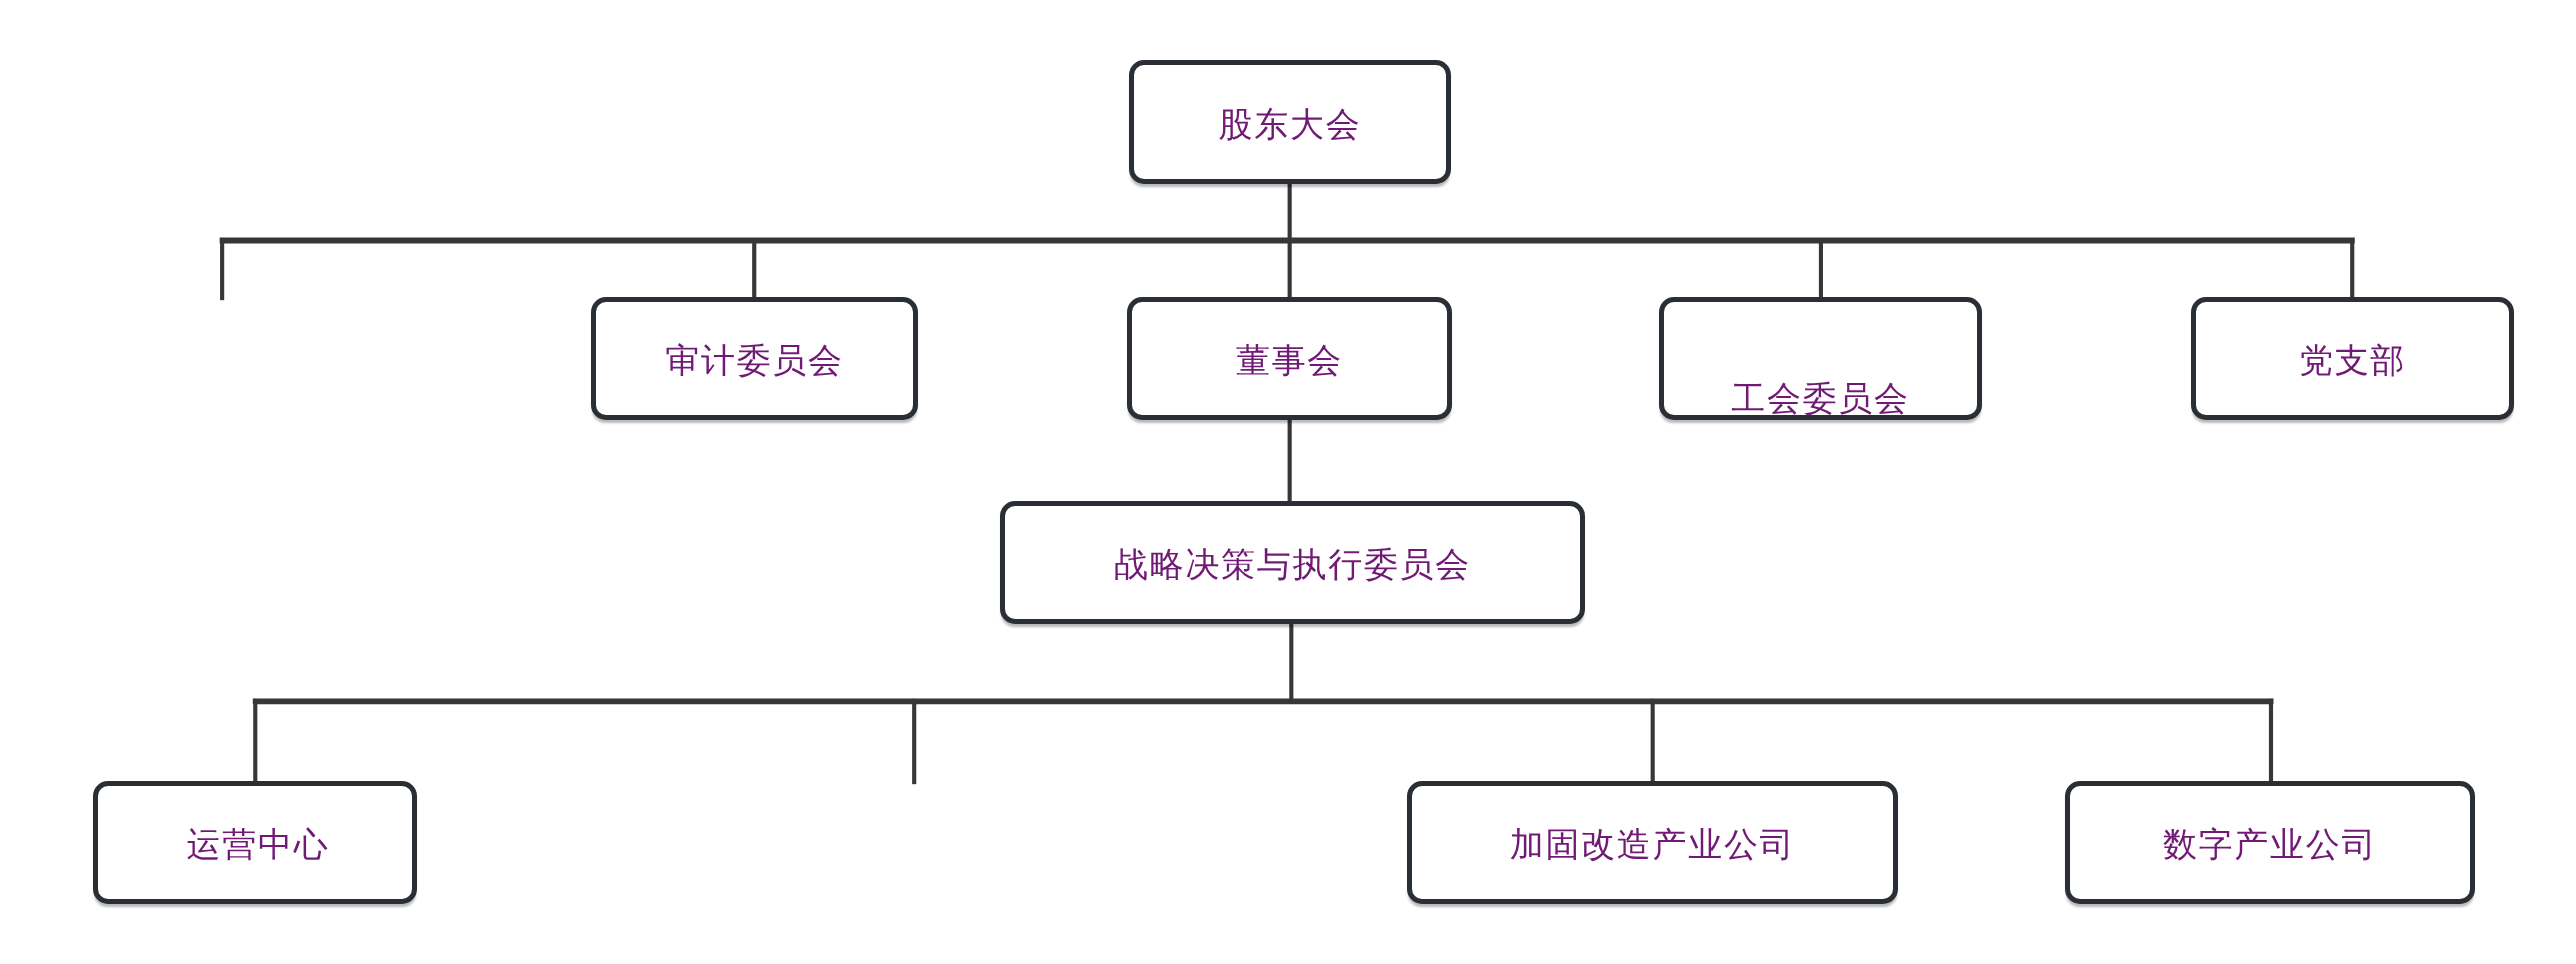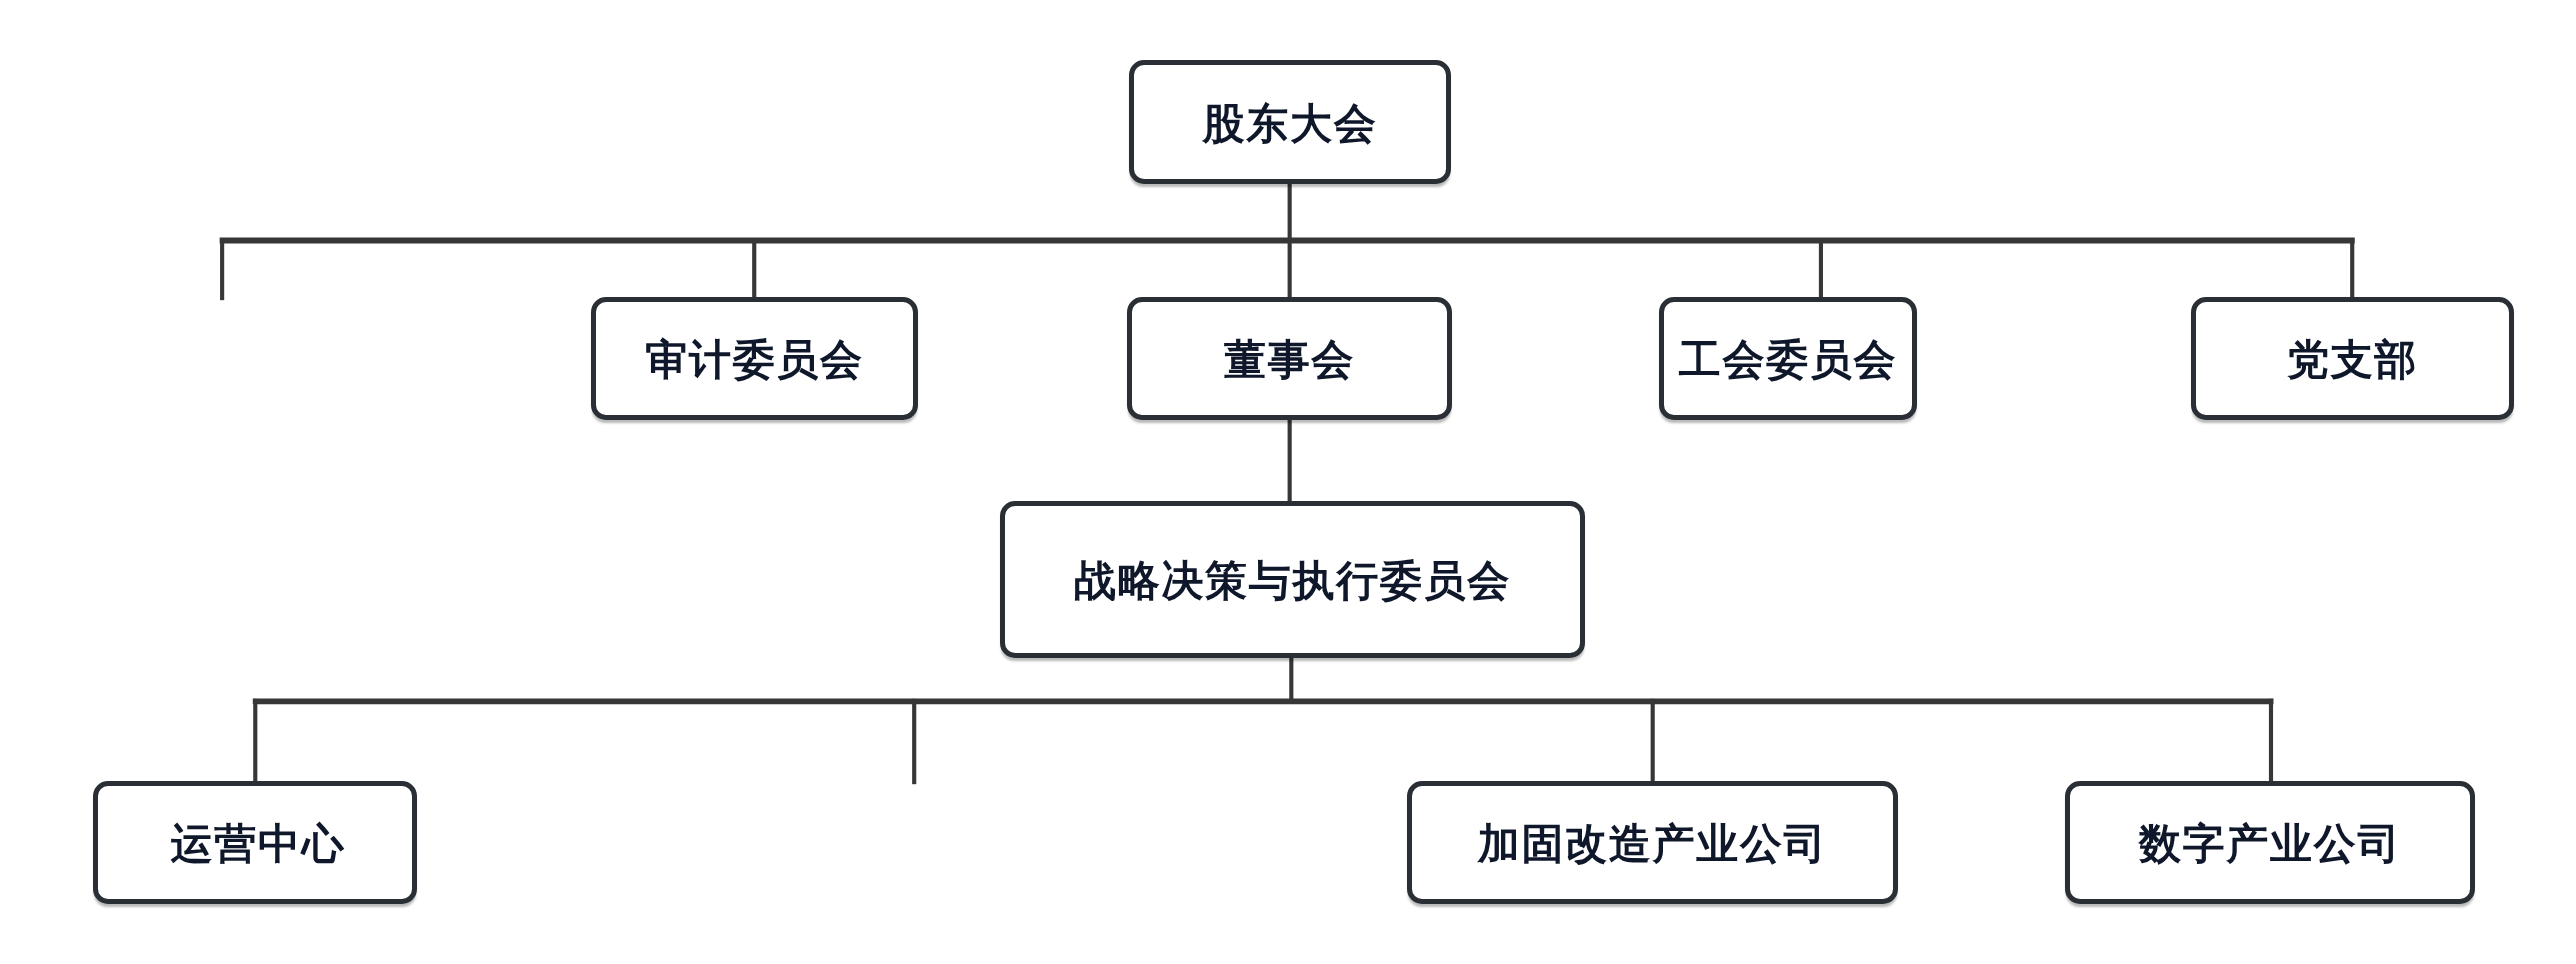--- a/index.html
+++ b/index.html
@@ -29,36 +29,36 @@
     background: #ffffff;
     border: 5px solid #2a2f36;
     border-radius: 15px;
     display: flex;
     align-items: center;
     justify-content: center;
     z-index: 2;
     box-shadow: 0 4.1px 2.5px -1.7px rgba(0,0,0,0.28);
   }
   .node-label {
-    font-size: 42px;
-    font-weight: 700;
-    color: #0f172a;
+    font-size: 34px;
+    font-weight: 400;
+    color: #701a75;
     letter-spacing: 1.7px;
     white-space: nowrap;
     line-height: 1;
     padding-top: 3.3px;
   }
   
   .n-gudong     { left: 1129px; top:  60px; width: 322px; height: 124px; }
   .n-jianshihui { left:   61px; top: 297px; width: 323px; height: 123px; }
   .n-shenji     { left:  591px; top: 297px; width: 327px; height: 123px; }
   .n-dongshihui { left: 1127px; top: 297px; width: 325px; height: 123px; }
-  .n-gonghui    { left: 1659px; top: 297px; width: 258px; height: 123px; }
+  .n-gonghui    { left: 1659px; top: 297px; width: 323px; height: 123px; align-items: flex-end; }
   .n-dangzhibu  { left: 2191px; top: 297px; width: 323px; height: 123px; }
-  .n-zhanlue    { left: 1000px; top: 501px; width: 585px; height: 157px; }
+  .n-zhanlue    { left: 1000px; top: 501px; width: 585px; height: 123px; }
   .n-yunying    { left:  93px; top: 781px; width: 324px; height: 123px; padding-left: 6px; }
   .n-jianyan    { left:  674px; top: 781px; width: 481px; height: 123px; }
   .n-jiagu      { left: 1407px; top: 781px; width: 491px; height: 123px; }
   .n-shuzi      { left: 2065px; top: 781px; width: 410px; height: 123px; }
 </style>
 </head>
 <body>
 
 <div class="canvas">
 

